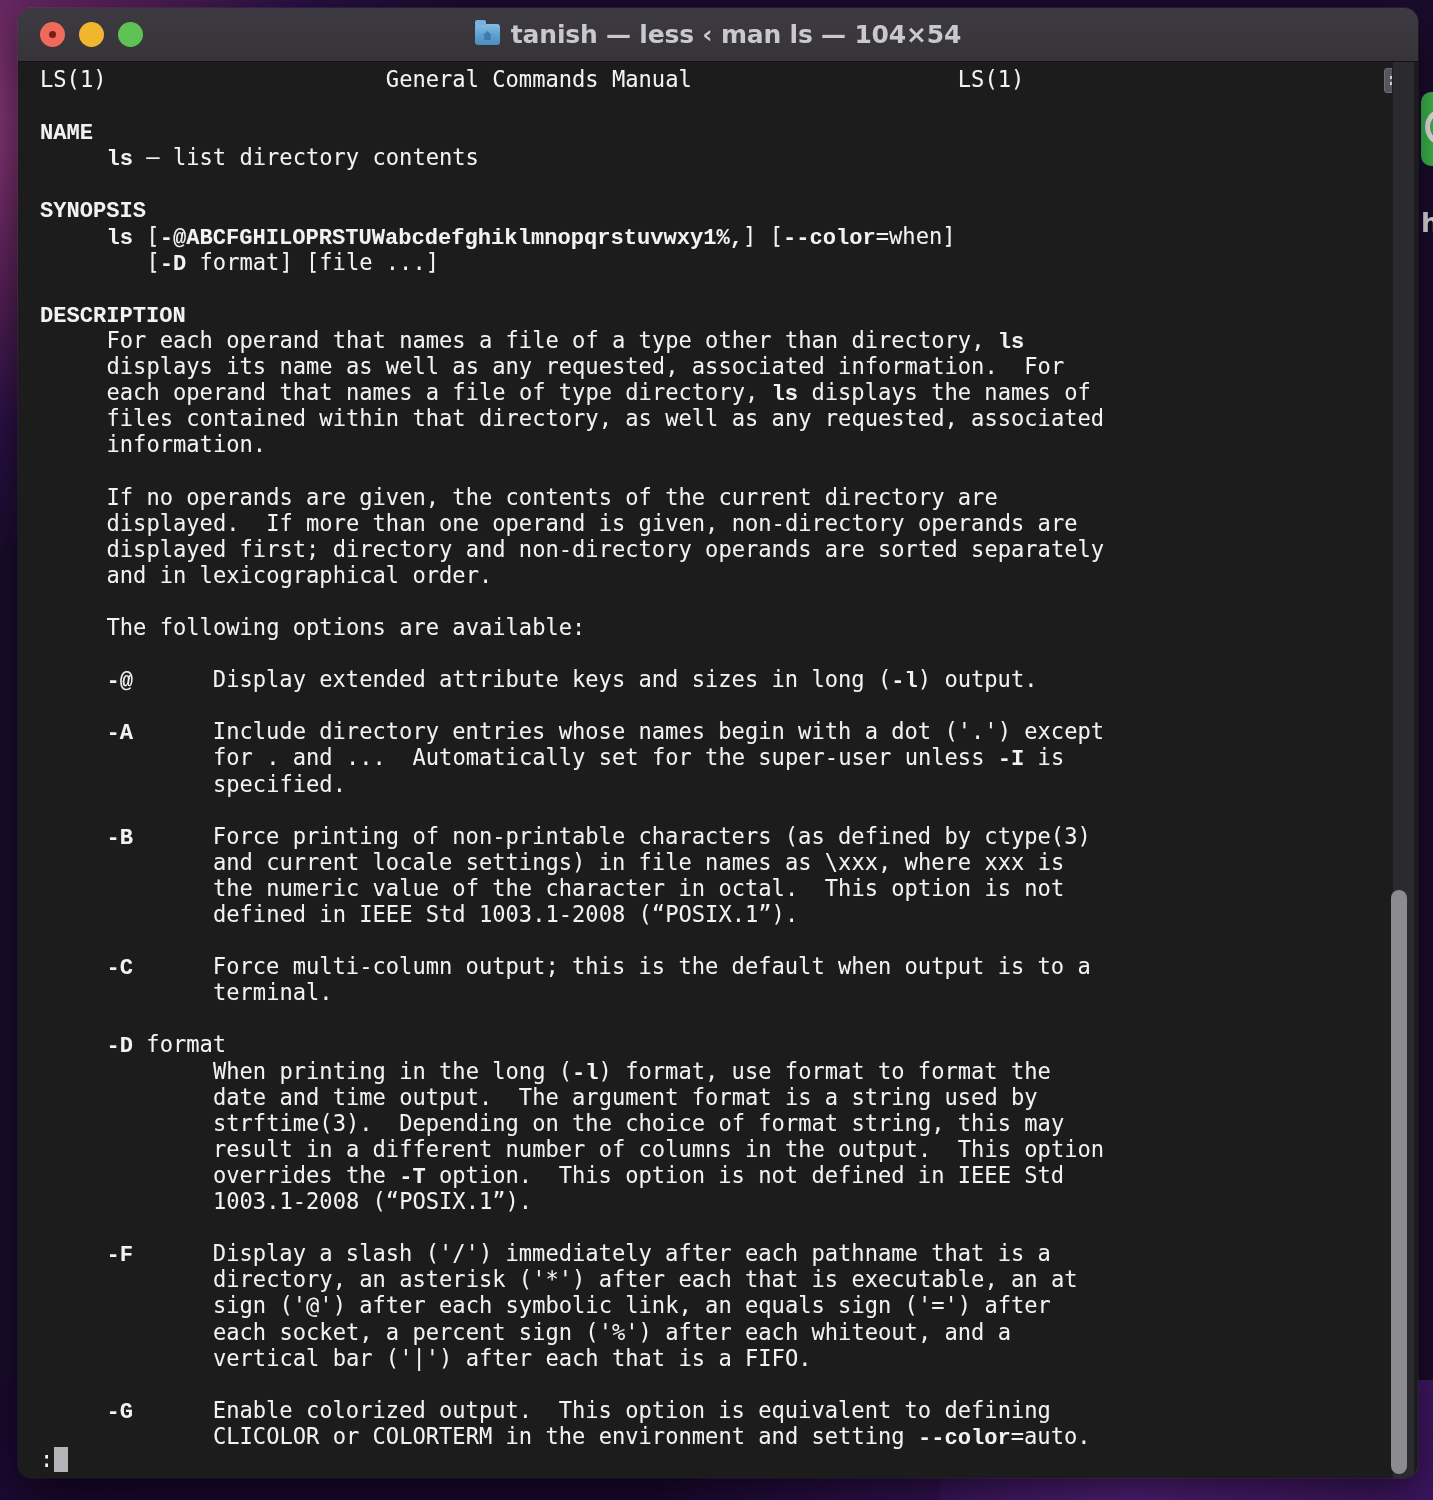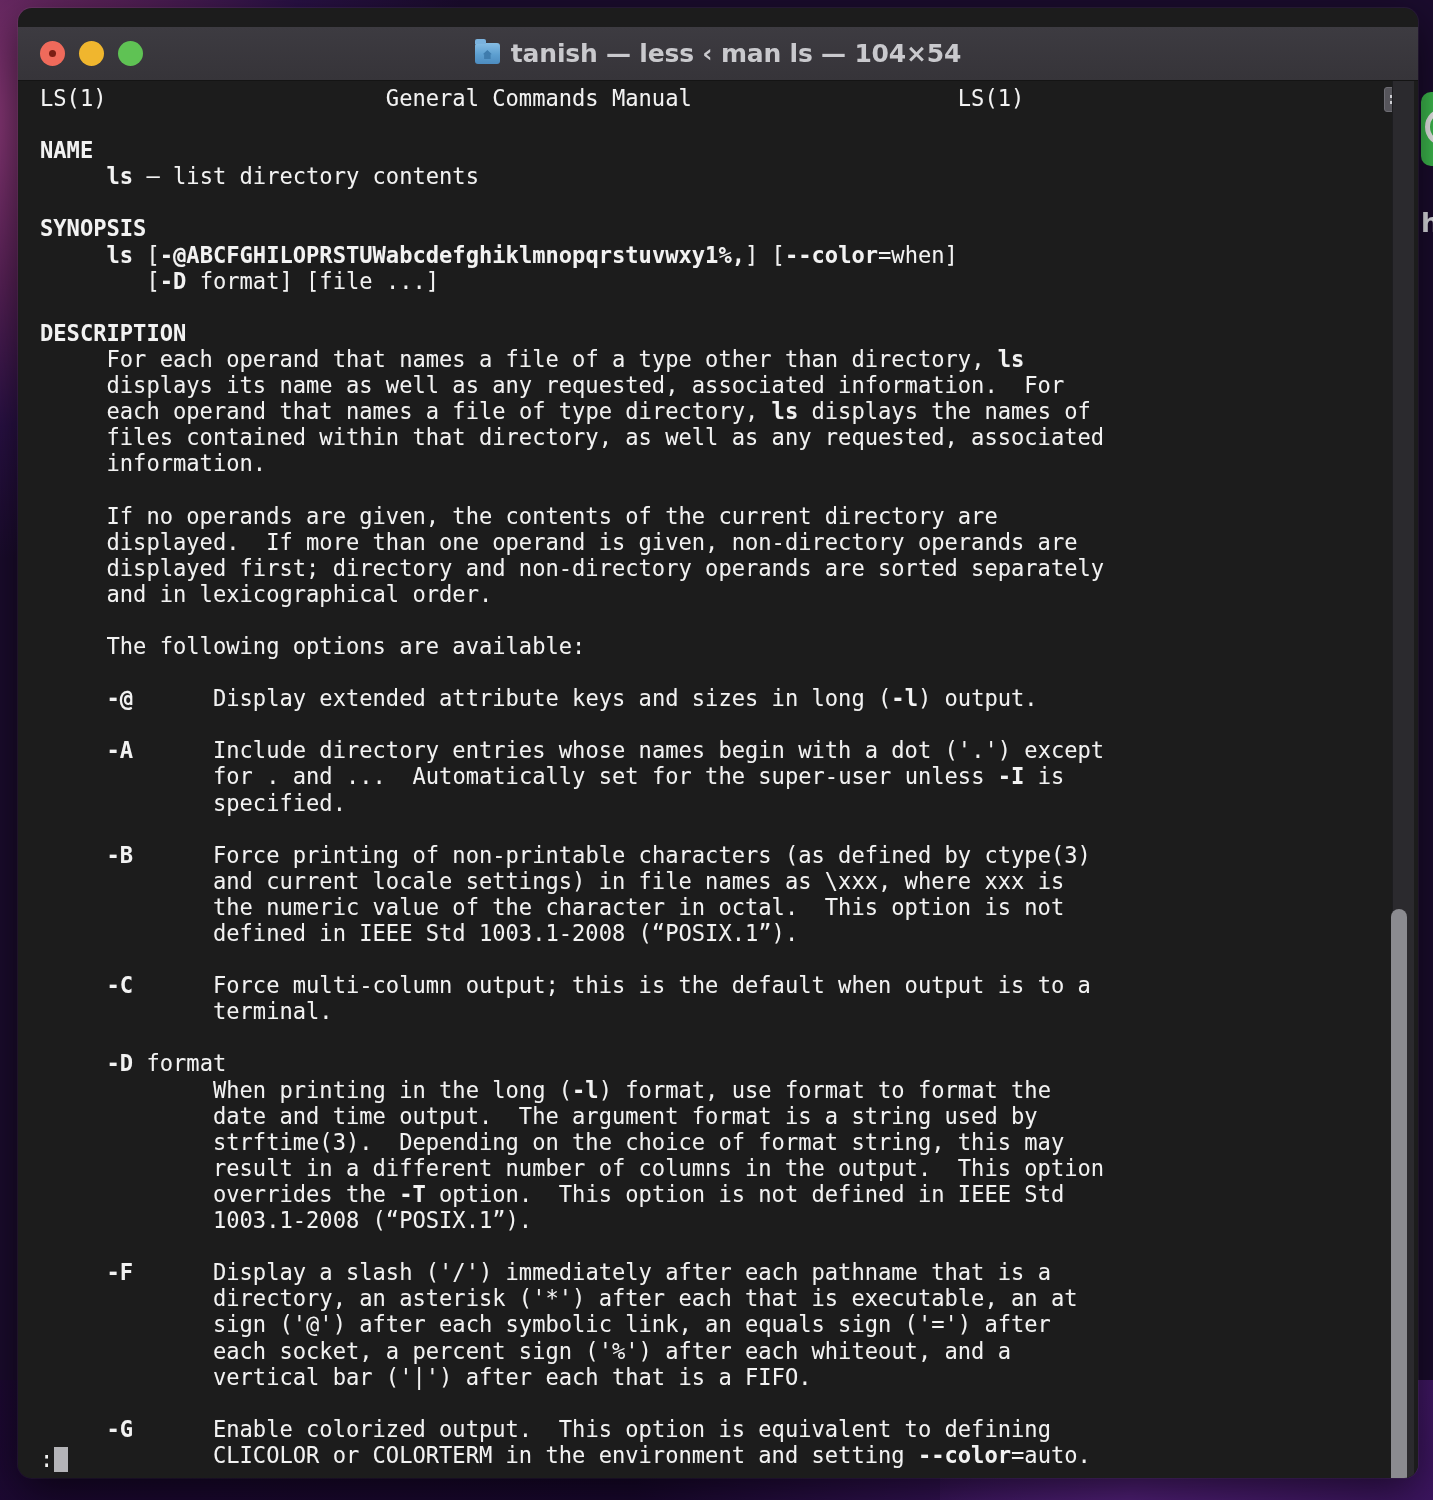--- a/index.html
+++ b/index.html
@@ -77,21 +77,20 @@
   }
 
   .titlebar {
     position: relative;
     height: 54px;
     flex: 0 0 54px;
     background: linear-gradient(180deg, #3d3b41 0%, #363439 100%);
     border-bottom: 1px solid #141414;
     display: flex;
     align-items: center;
-    margin-top: 19px;
   }
 
   .lights { display: flex; gap: 14px; margin-left: 22px; }
   .light { width: 25px; height: 25px; border-radius: 50%; position: relative; }
   .light.close  { background: #ef6a5b; }
   .light.close::after {
     content: "";
     position: absolute;
     left: 9px; top: 9px;
     width: 7px; height: 7px;
@@ -155,21 +154,21 @@
     right: 0; bottom: 0;
     color: #f2f2f2;
     font-family: "DejaVu Sans Mono", monospace;
     font-size: 22.1px;
     line-height: 26.1px;
     white-space: pre;
     letter-spacing: 0px;
     text-shadow: 0 0 1px rgba(255,255,255,.18);
   }
   .screen .ln { display: block; height: 26.1px; }
-  .bld { font-weight: 700; }
+  .bld { font-weight: 700; font-family: Liberation Mono, monospace; }
   .und { text-underline-offset: 2px; }
 
   
   .list-badge {
     position: absolute;
     right: 8px; top: 6px;
     width: 26px; height: 25px;
     background: #56555b;
     border: 1px solid #6d6c73;
     border-radius: 3px;

